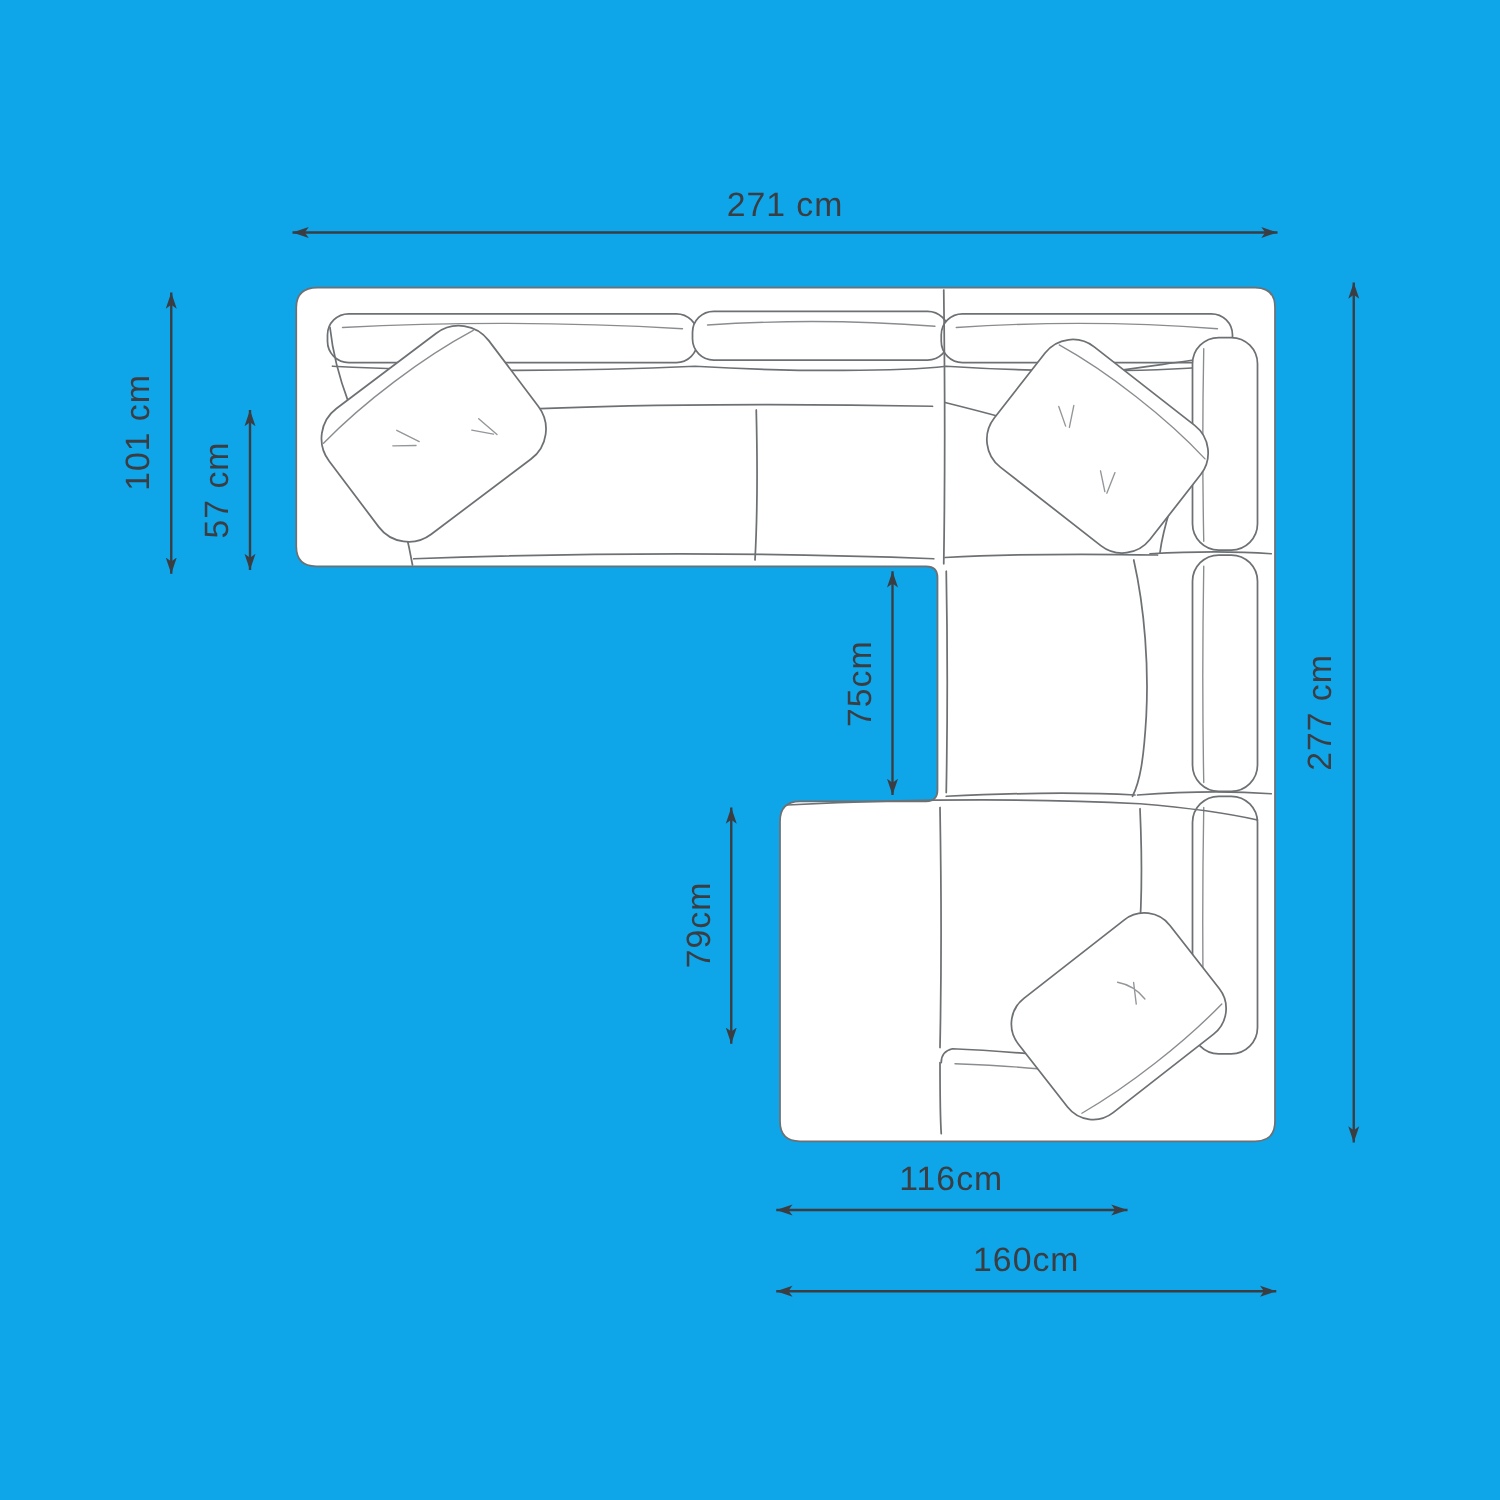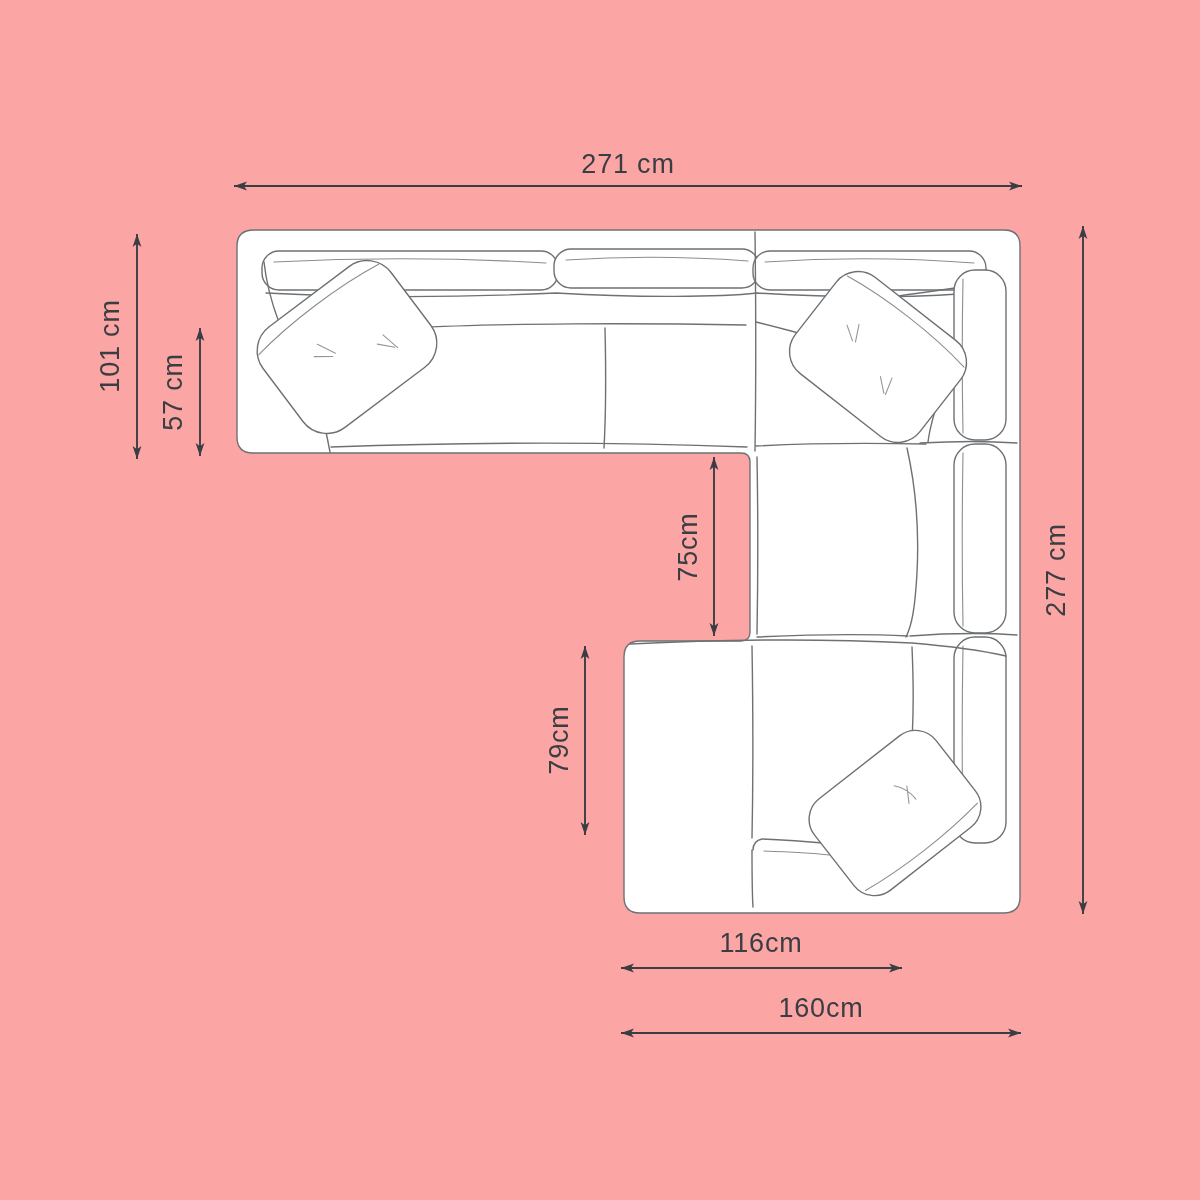--- a/index.html
+++ b/index.html
@@ -4,21 +4,21 @@
 <style>
   html, body {
     margin: 0;
     padding: 0;
     background: #ffffff;
     font-family: "Liberation Sans", sans-serif;
   }
   .stage {
     width: 1200px;
     height: 1200px;
-    background: #fca5a5;
+    background: #0ea5e9;
     position: relative;
     overflow: hidden;
     text-decoration: underline;
   }
   svg { display: block; }
   .dim-label {
     font-family: "Liberation Sans", sans-serif;
     font-size: 27px;
     letter-spacing: 0.8px;
     fill: #3a3e43;

